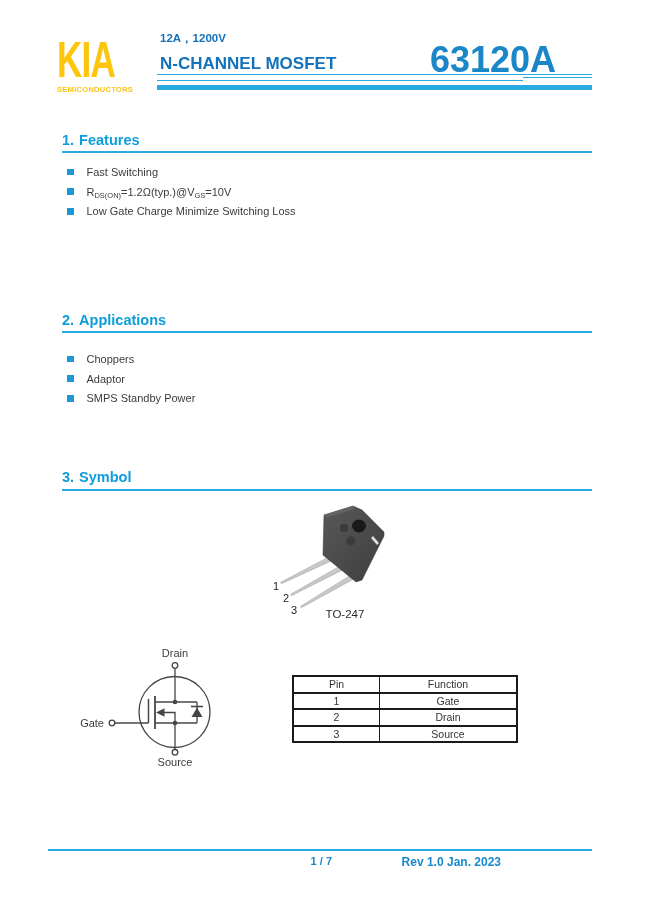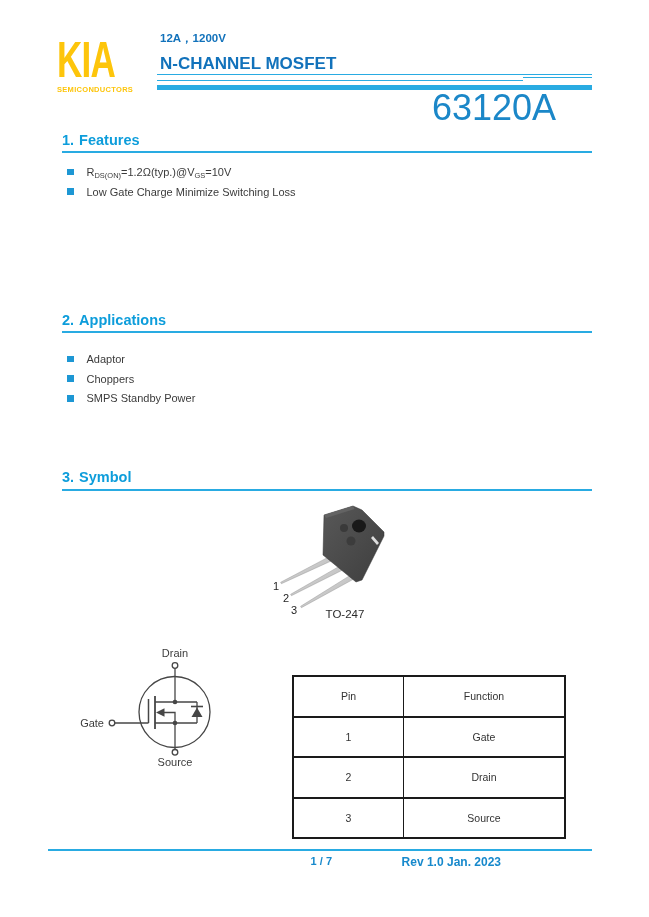--- a/index.html
+++ b/index.html
@@ -10,21 +10,21 @@
   
   .logo-name{
     position:absolute;left:57px;top:41px;font-size:50px;font-weight:700;line-height:38px;
     color:#fdc50b;letter-spacing:-1px;transform:scaleX(0.70);transform-origin:left top;
   }
   .logo-tagline{
     position:absolute;left:57px;top:85px;font-size:7.5px;font-weight:700;color:#fdc50b;letter-spacing:0.3px;
   }
   .subtitle-1{position:absolute;left:160px;top:32px;font-size:11.5px;font-weight:700;color:#1272bb;line-height:13px;}
   .subtitle-2{position:absolute;left:160px;top:57px;font-size:17px;font-weight:700;color:#1272bb;line-height:13px;}
-  .part-number{position:absolute;right:36px;top:44px;font-size:36px;font-weight:400;color:#1b87c8;line-height:32px;margin-top:48px;}
+  .part-number{position:absolute;right:36px;top:44px;font-size:36px;font-weight:700;color:#1b87c8;line-height:32px;}
   .rule{position:absolute;height:1px;background:#29abe2;}
   .rule-a{left:157px;top:74px;width:460px;}
   .rule-b1{left:157px;top:80px;width:366px;}
   .rule-b2{left:523px;top:77px;width:94px;}
   .rule-bar{position:absolute;left:157px;top:84.5px;width:461px;height:5px;background:#29abe2;}
   
   .section-heading{position:absolute;left:62px;font-size:14.5px;font-weight:700;color:#0d9ddb;}
   .section-heading .num{margin-right:5px;}
   .h-features{top:132px;}
   .h-applications{top:312px;}
@@ -44,21 +44,21 @@
   .package-svg{position:absolute;left:250px;top:495px;}
   .mosfet-svg{position:absolute;left:70px;top:643px;}
   
   .pin-table{
     position:absolute;left:292px;top:675px;width:221px;border-collapse:collapse;
     font-size:10.5px;color:#333333;table-layout:fixed;
   }
   .pin-table th,.pin-table td{
     border-top:2px solid #1a1a1a;border-bottom:2px solid #1a1a1a;
     border-left:1px solid #1a1a1a;border-right:1px solid #1a1a1a;
-    font-weight:400;text-align:center;height:14.5px;padding:12px;
+    font-weight:400;text-align:center;height:14.5px;padding:0;
   }
   .pin-table{border:2px solid #1a1a1a;}
   .col-pin{width:85px;}
   .col-fn{width:136px;}
   
   .footer-rule{position:absolute;left:48px;top:849px;width:570px;height:1.5px;background:#29abe2;}
   .page-indicator{position:absolute;left:286px;top:855px;width:46px;text-align:right;font-size:11px;font-weight:700;color:#1789cc;}
   .revision{position:absolute;right:91px;top:855px;font-size:12px;font-weight:700;color:#1789cc;}
   svg text{font-family:"Liberation Sans", sans-serif;}
 </style>
@@ -77,40 +77,44 @@
   <div class="rule rule-b2"></div>
   <div class="rule-bar"></div>
 
   <div class="section-heading h-features">
     <span class="num">1.</span><span>Features</span>
   </div>
   <div class="section-underline u-features"></div>
   <div class="bullet-list l-features">
     <div class="bullet-item">
       <span class="bullet"></span>
+      <span class="bullet-text"><span>Fast Switching</span></span>
+    </div>
+    <div class="bullet-item">
+      <span class="bullet"></span>
       <span class="bullet-text"><span>R</span><sub>DS(ON)</sub><span>=1.2Ω(typ.)@V</span><sub>GS</sub><span>=10V</span></span>
     </div>
     <div class="bullet-item">
       <span class="bullet"></span>
       <span class="bullet-text"><span>Low Gate Charge Minimize Switching Loss</span></span>
     </div>
   </div>
 
   <div class="section-heading h-applications">
     <span class="num">2.</span><span>Applications</span>
   </div>
   <div class="section-underline u-applications"></div>
   <div class="bullet-list l-applications">
     <div class="bullet-item">
       <span class="bullet"></span>
+      <span class="bullet-text"><span>Choppers</span></span>
+    </div>
+    <div class="bullet-item">
+      <span class="bullet"></span>
       <span class="bullet-text"><span>Adaptor</span></span>
-    </div>
-    <div class="bullet-item">
-      <span class="bullet"></span>
-      <span class="bullet-text"><span>Choppers</span></span>
     </div>
     <div class="bullet-item">
       <span class="bullet"></span>
       <span class="bullet-text"><span>SMPS Standby Power</span></span>
     </div>
   </div>
 
   <div class="section-heading h-symbol">
     <span class="num">3.</span><span>Symbol</span>
   </div>

